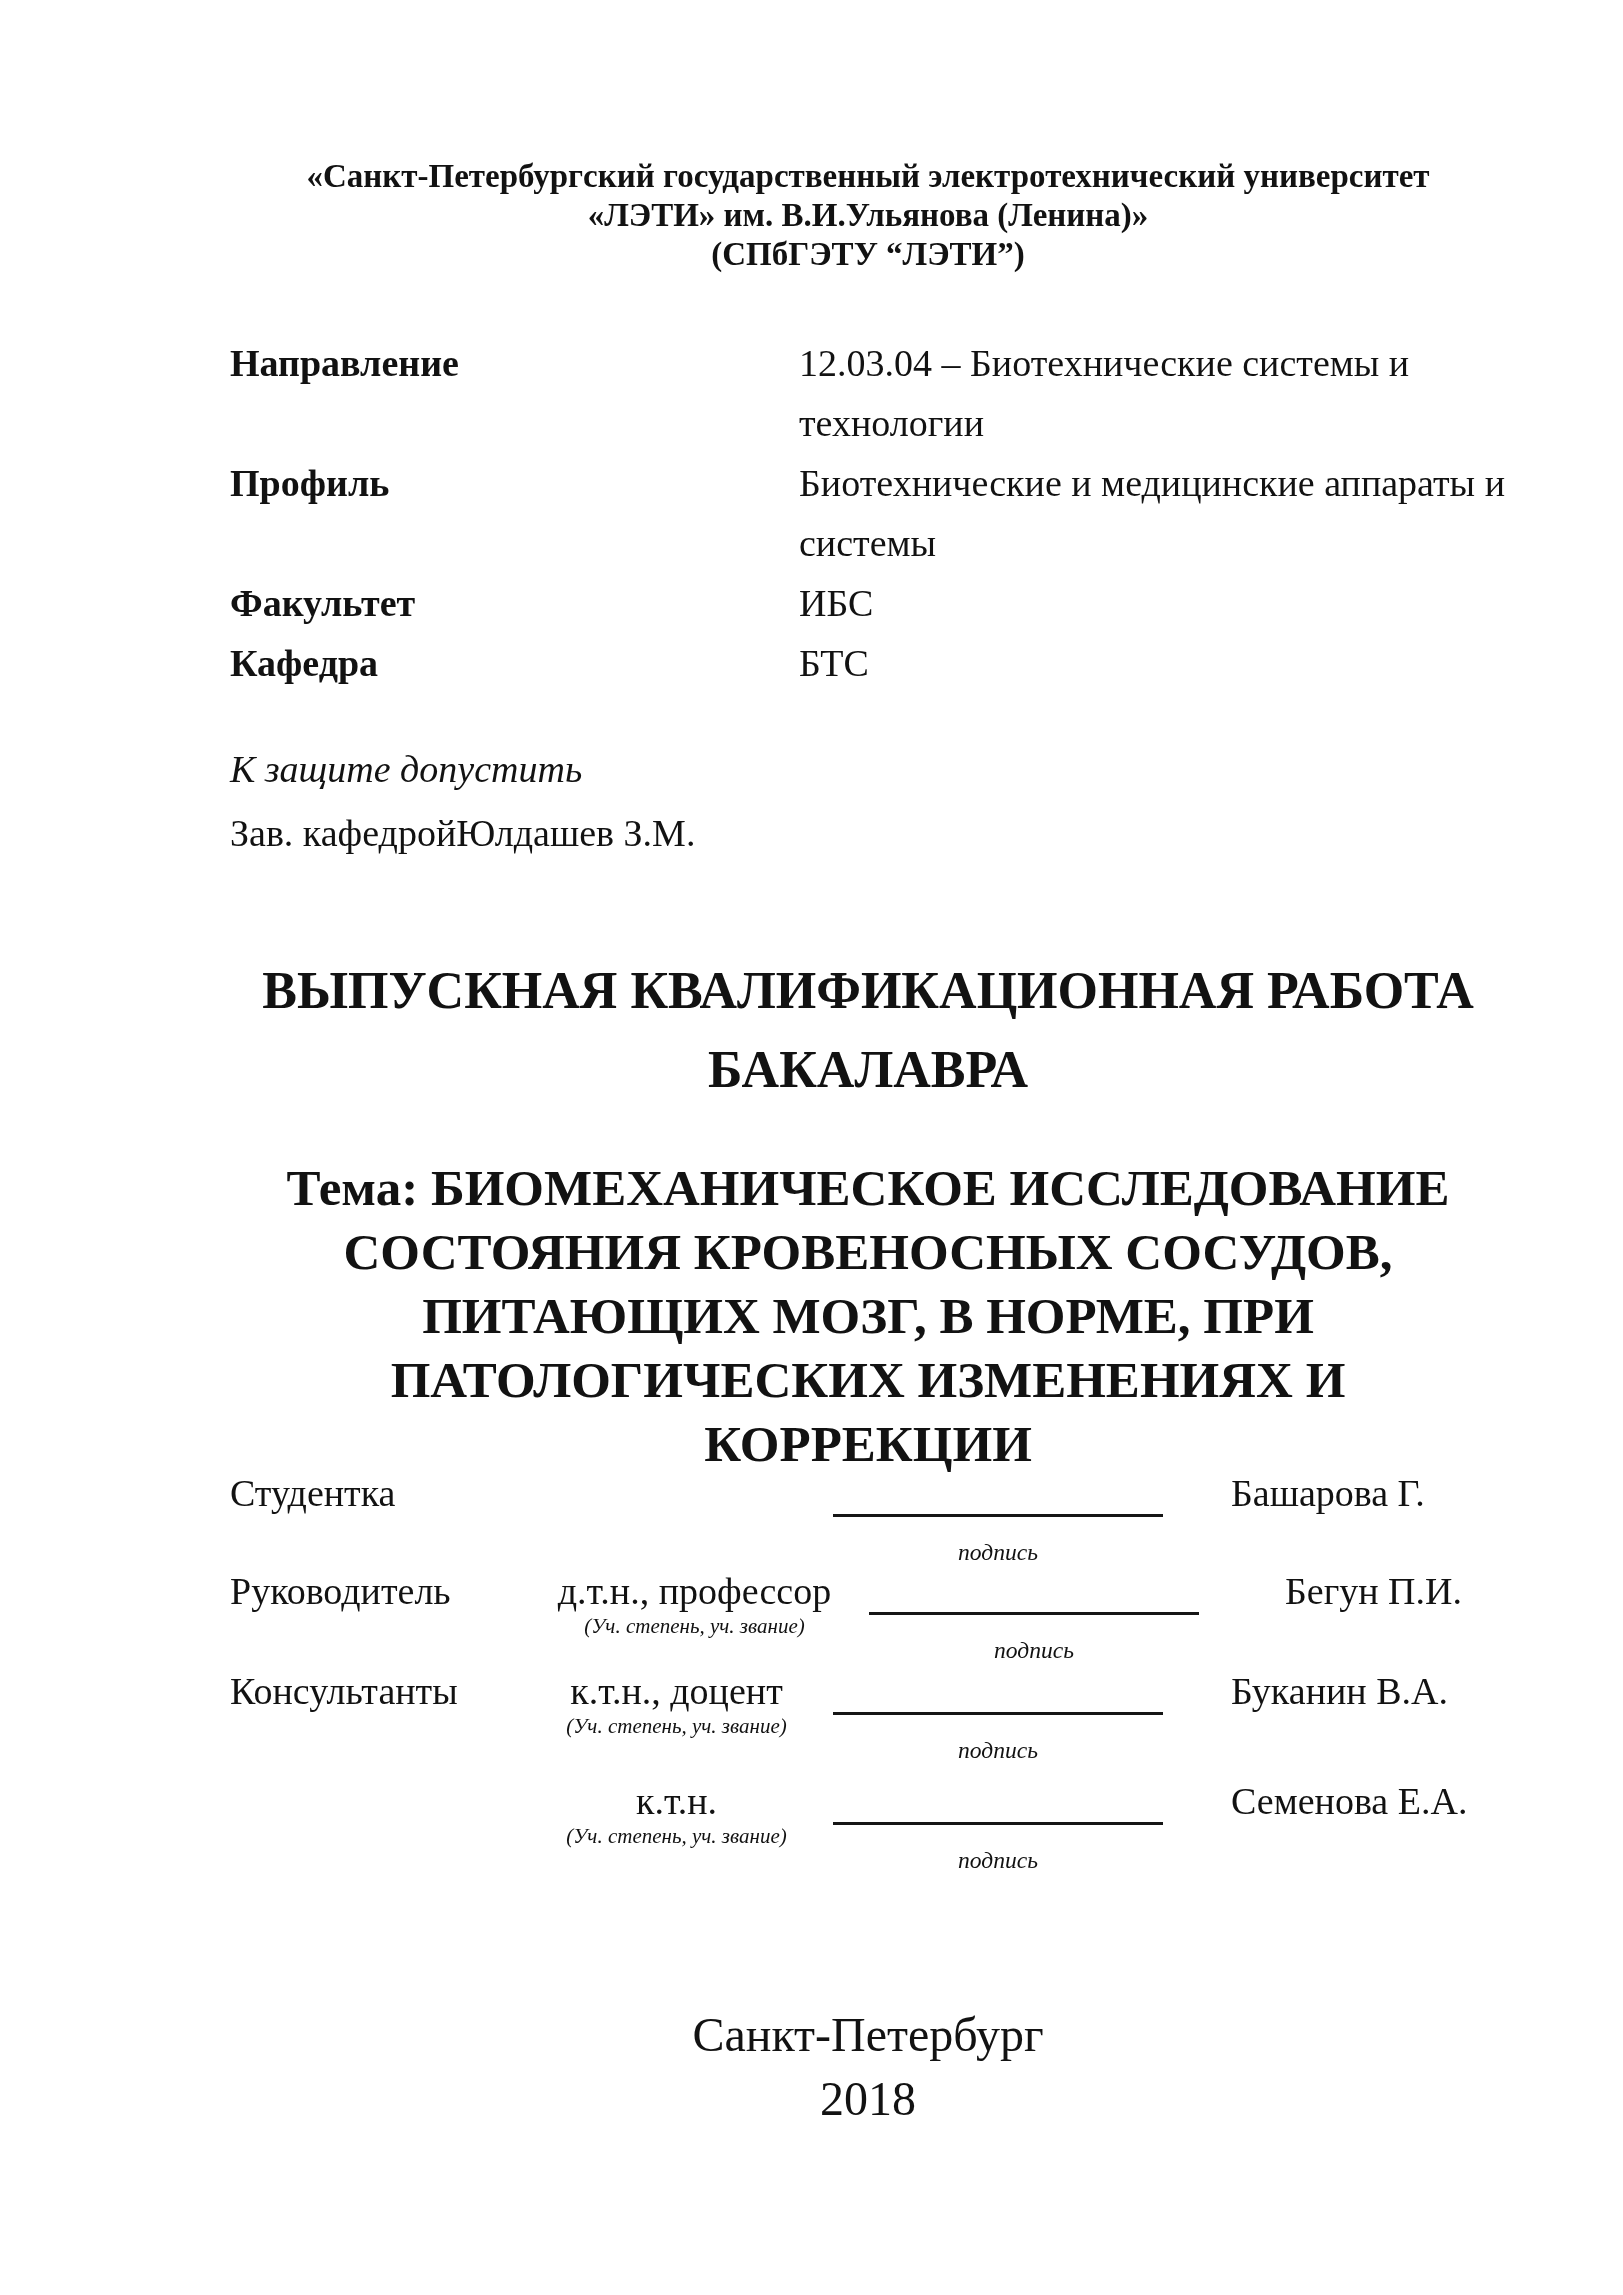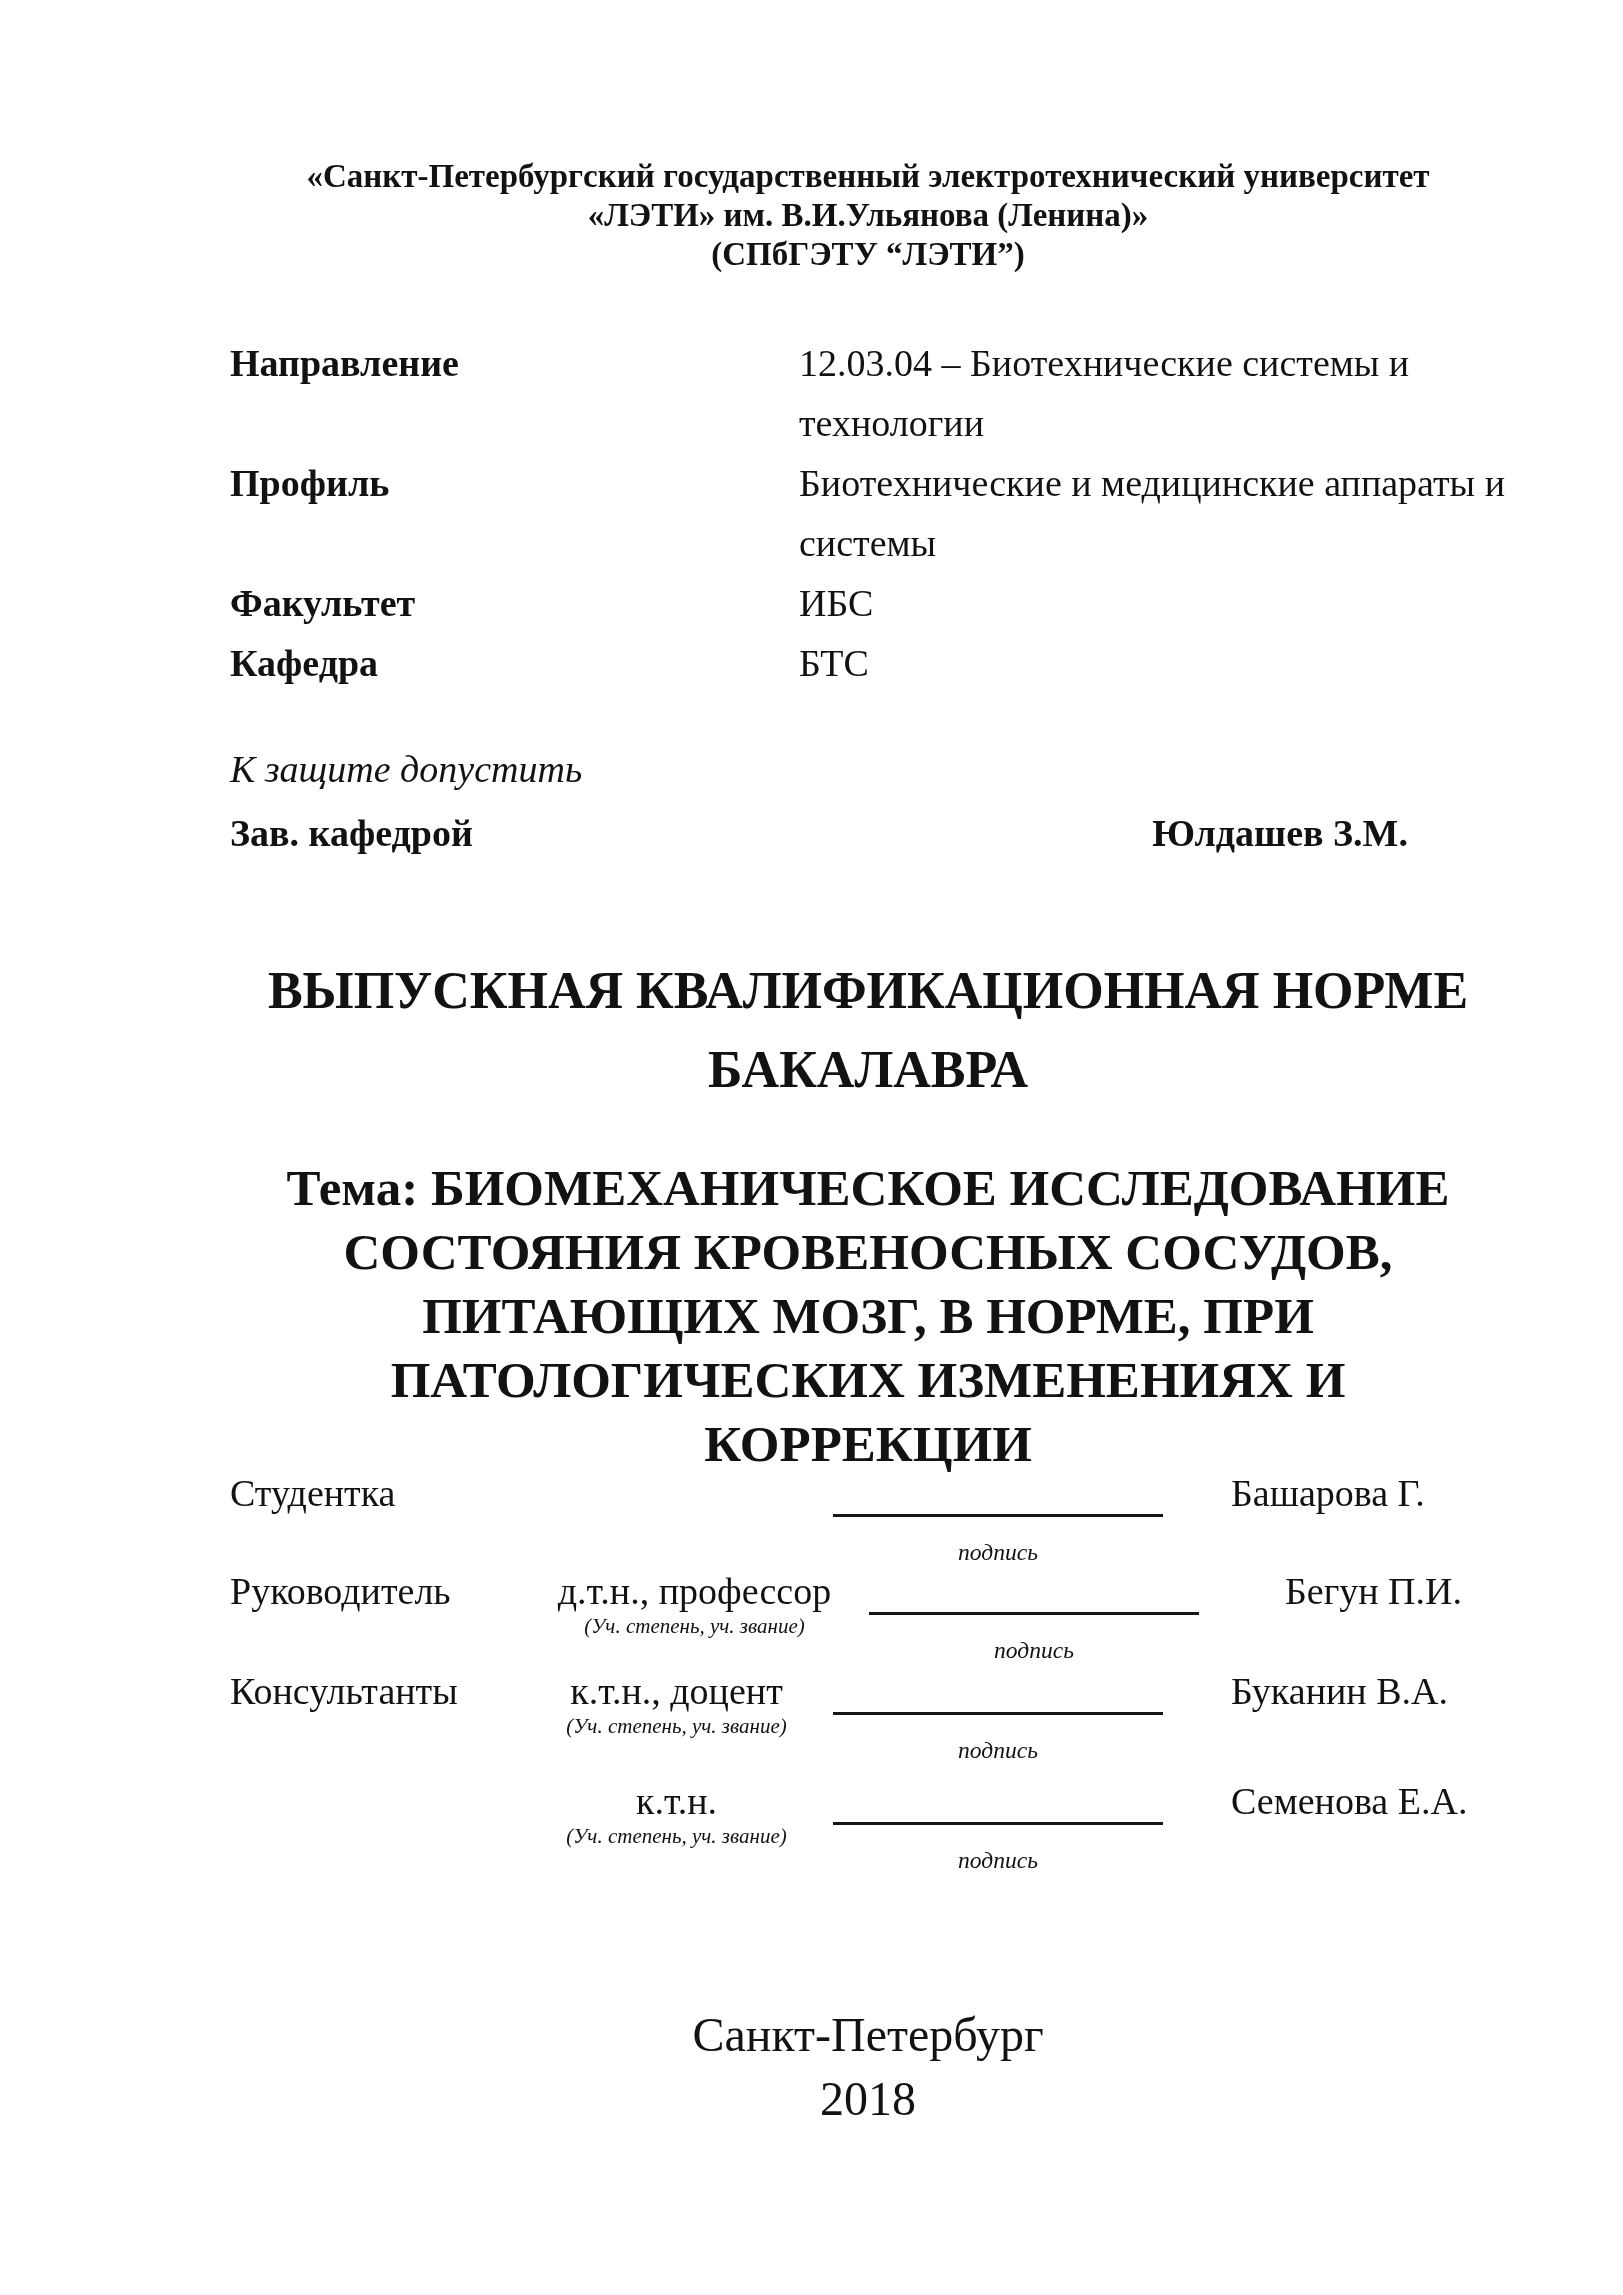--- a/index.html
+++ b/index.html
@@ -14,21 +14,21 @@
   .header{top:157px;text-align:center;font-weight:bold;font-size:33px;line-height:39px;}
 
   
   .info{top:333px;font-size:38px;line-height:60px;}
   .info-row{display:grid;grid-template-columns:569px 1fr;}
   .info-label{font-weight:bold;}
 
   
   .admission{top:737px;font-size:38px;line-height:64px;}
   .permit{font-style:italic;}
-  .head-row{display:flex;justify-content:space-between;font-weight:bold;}
+  .head-row{display:flex;justify-content:flex-start;}
   .head-name{margin-right:98px;}
 
   
   .title{top:951px;text-align:center;font-weight:bold;font-size:52px;line-height:79px;}
 
   
   .theme{top:1156px;text-align:center;font-weight:bold;font-size:51px;line-height:64px;}
 
   
   .sig-row{
@@ -79,21 +79,21 @@
 
 <div class="blk admission">
   <div class="permit">К защите допустить</div>
   <div class="head-row">
     <span>Зав. кафедрой</span>
     <span class="head-name">Юлдашев З.М.</span>
   </div>
 </div>
 
 <div class="blk title">
-  <div>ВЫПУСКНАЯ КВАЛИФИКАЦИОННАЯ НОРМЕ</div>
+  <div>ВЫПУСКНАЯ КВАЛИФИКАЦИОННАЯ РАБОТА</div>
   <div>БАКАЛАВРА</div>
 </div>
 
 <div class="blk theme">
   <span>Тема:</span>
   <span>БИОМЕХАНИЧЕСКОЕ ИССЛЕДОВАНИЕ СОСТОЯНИЯ КРОВЕНОСНЫХ СОСУДОВ, ПИТАЮЩИХ МОЗГ, В НОРМЕ, ПРИ ПАТОЛОГИЧЕСКИХ ИЗМЕНЕНИЯХ И КОРРЕКЦИИ</span>
 </div>
 
 <div class="sig-row sig-row-0">
   <div class="sig-role">Студентка</div>

